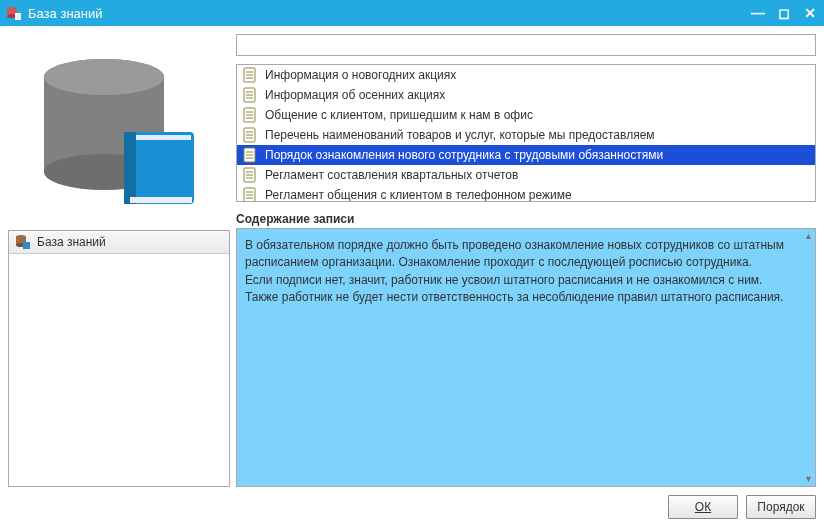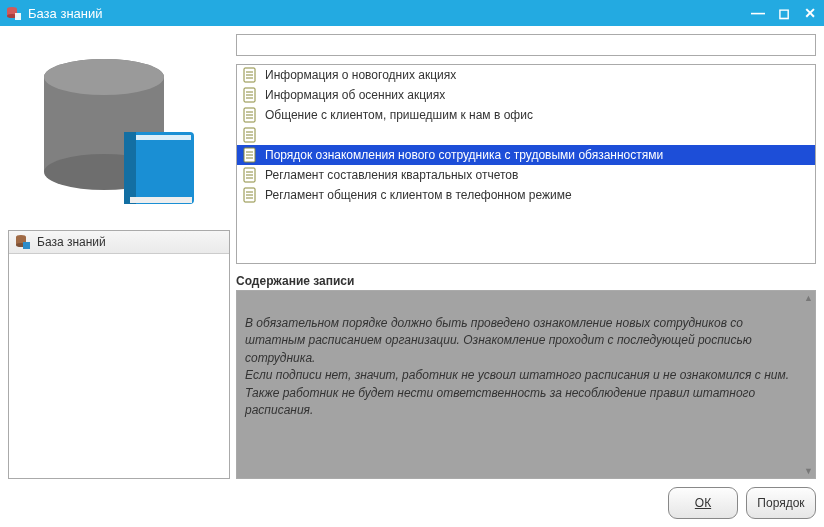--- a/index.html
+++ b/index.html
@@ -88,21 +88,21 @@
   .search-box {
     border: 1px solid #aaa;
     height: 22px;
     padding: 2px 4px;
     background: #fff;
     width: 100%;
   }
   .list-panel {
     border: 1px solid #aaa;
     margin-top: 8px;
-    height: 200px;
+    height: 138px;
     overflow: auto;
     background: #fff;
   }
   .list-item {
     display: flex;
     align-items: center;
     padding: 2px 6px;
     white-space: nowrap;
     cursor: default;
   }
@@ -121,48 +121,47 @@
     font-weight: bold;
   }
   .detail-wrap {
     position: relative;
     flex: 1;
     min-height: 0;
     display: flex;
   }
   .detail-panel {
     border: 1px solid #aaa;
-    background: #a3a3a3;
-    flex: 1;
-    padding: 24px 18px 6px 8px;
+    background: #7dd3fc;
+    flex: 1;
+    padding: 8px 18px 6px 8px;
     line-height: 1.45;
     overflow: auto;
     white-space: pre-line;
-    font-style: italic;
   }
   .scroll-hint {
     position: absolute;
     right: 3px;
     font-size: 9px;
     color: #777;
   }
   .scroll-hint.top { top: 3px; }
   .scroll-hint.bot { bottom: 3px; }
   .button-row {
     display: flex;
     justify-content: flex-end;
     gap: 8px;
     padding-top: 8px;
   }
   .btn {
     min-width: 70px;
-    height: 32px;
+    height: 24px;
     border: 1px solid #888;
     background: linear-gradient(#fdfdfd,#e6e6e6);
-    border-radius: 9px;
+    border-radius: 1px;
     font-size: 12px;
     cursor: pointer;
     display: flex; align-items: center; justify-content: center;
     padding: 0 10px;
   }
   .btn u { text-decoration: underline; }
 </style>
 </head>
 <body>
 
@@ -246,20 +245,21 @@
 </svg></span>
             <span>Общение с клиентом, пришедшим к нам в офис</span>
           </div>
           <div class="list-item">
             <span class="doc-icon"><svg width="14" height="16" viewBox="0 0 14 16">
   <rect x="1" y="1" width="11" height="14" rx="1" fill="#fff" stroke="#8a8a3a" stroke-width="1"></rect>
   <line x1="3" y1="5" x2="10" y2="5" stroke="#8a8a3a" stroke-width="1"></line>
   <line x1="3" y1="8" x2="10" y2="8" stroke="#8a8a3a" stroke-width="1"></line>
   <line x1="3" y1="11" x2="10" y2="11" stroke="#8a8a3a" stroke-width="1"></line>
 </svg></span>
+            <span>Перечень наименований товаров и услуг, которые мы предоставляем</span>
           </div>
           <div class="list-item selected">
             <span class="doc-icon"><svg width="14" height="16" viewBox="0 0 14 16">
   <rect x="1" y="1" width="11" height="14" rx="1" fill="#fff" stroke="#8a8a3a" stroke-width="1"></rect>
   <line x1="3" y1="5" x2="10" y2="5" stroke="#8a8a3a" stroke-width="1"></line>
   <line x1="3" y1="8" x2="10" y2="8" stroke="#8a8a3a" stroke-width="1"></line>
   <line x1="3" y1="11" x2="10" y2="11" stroke="#8a8a3a" stroke-width="1"></line>
 </svg></span>
             <span>Порядок ознакомления нового сотрудника с трудовыми обязанностями</span>
           </div>

